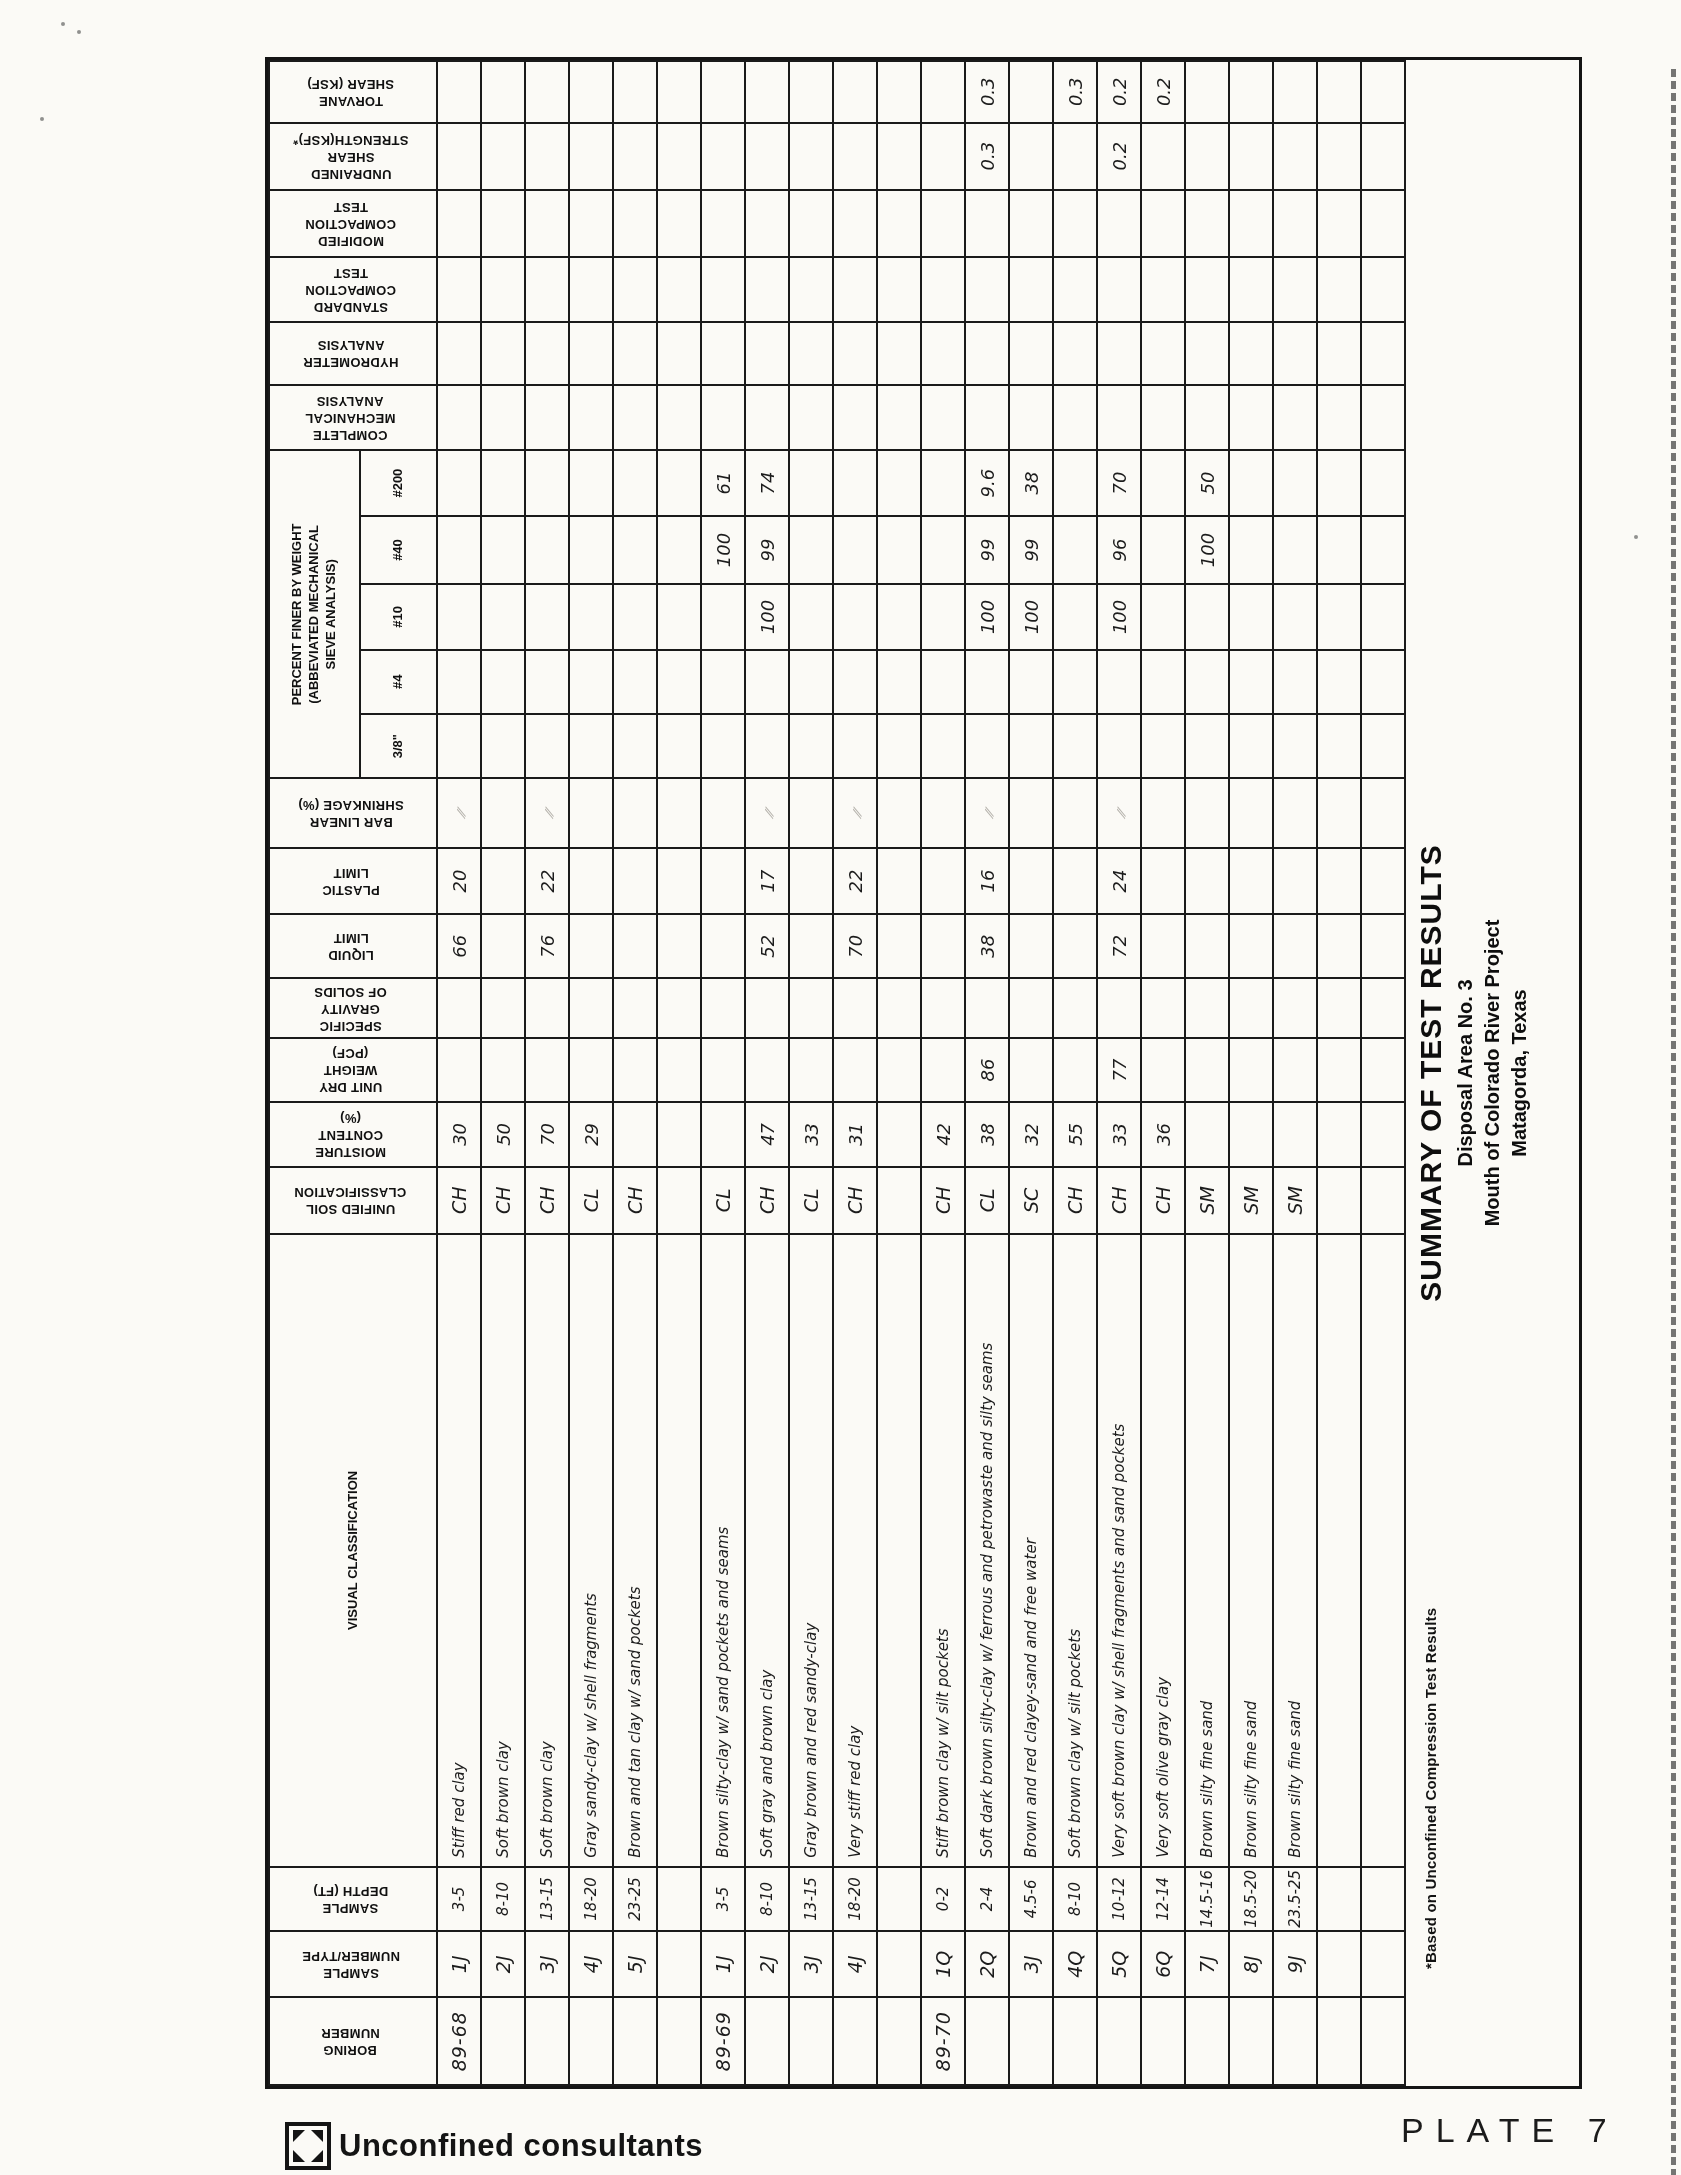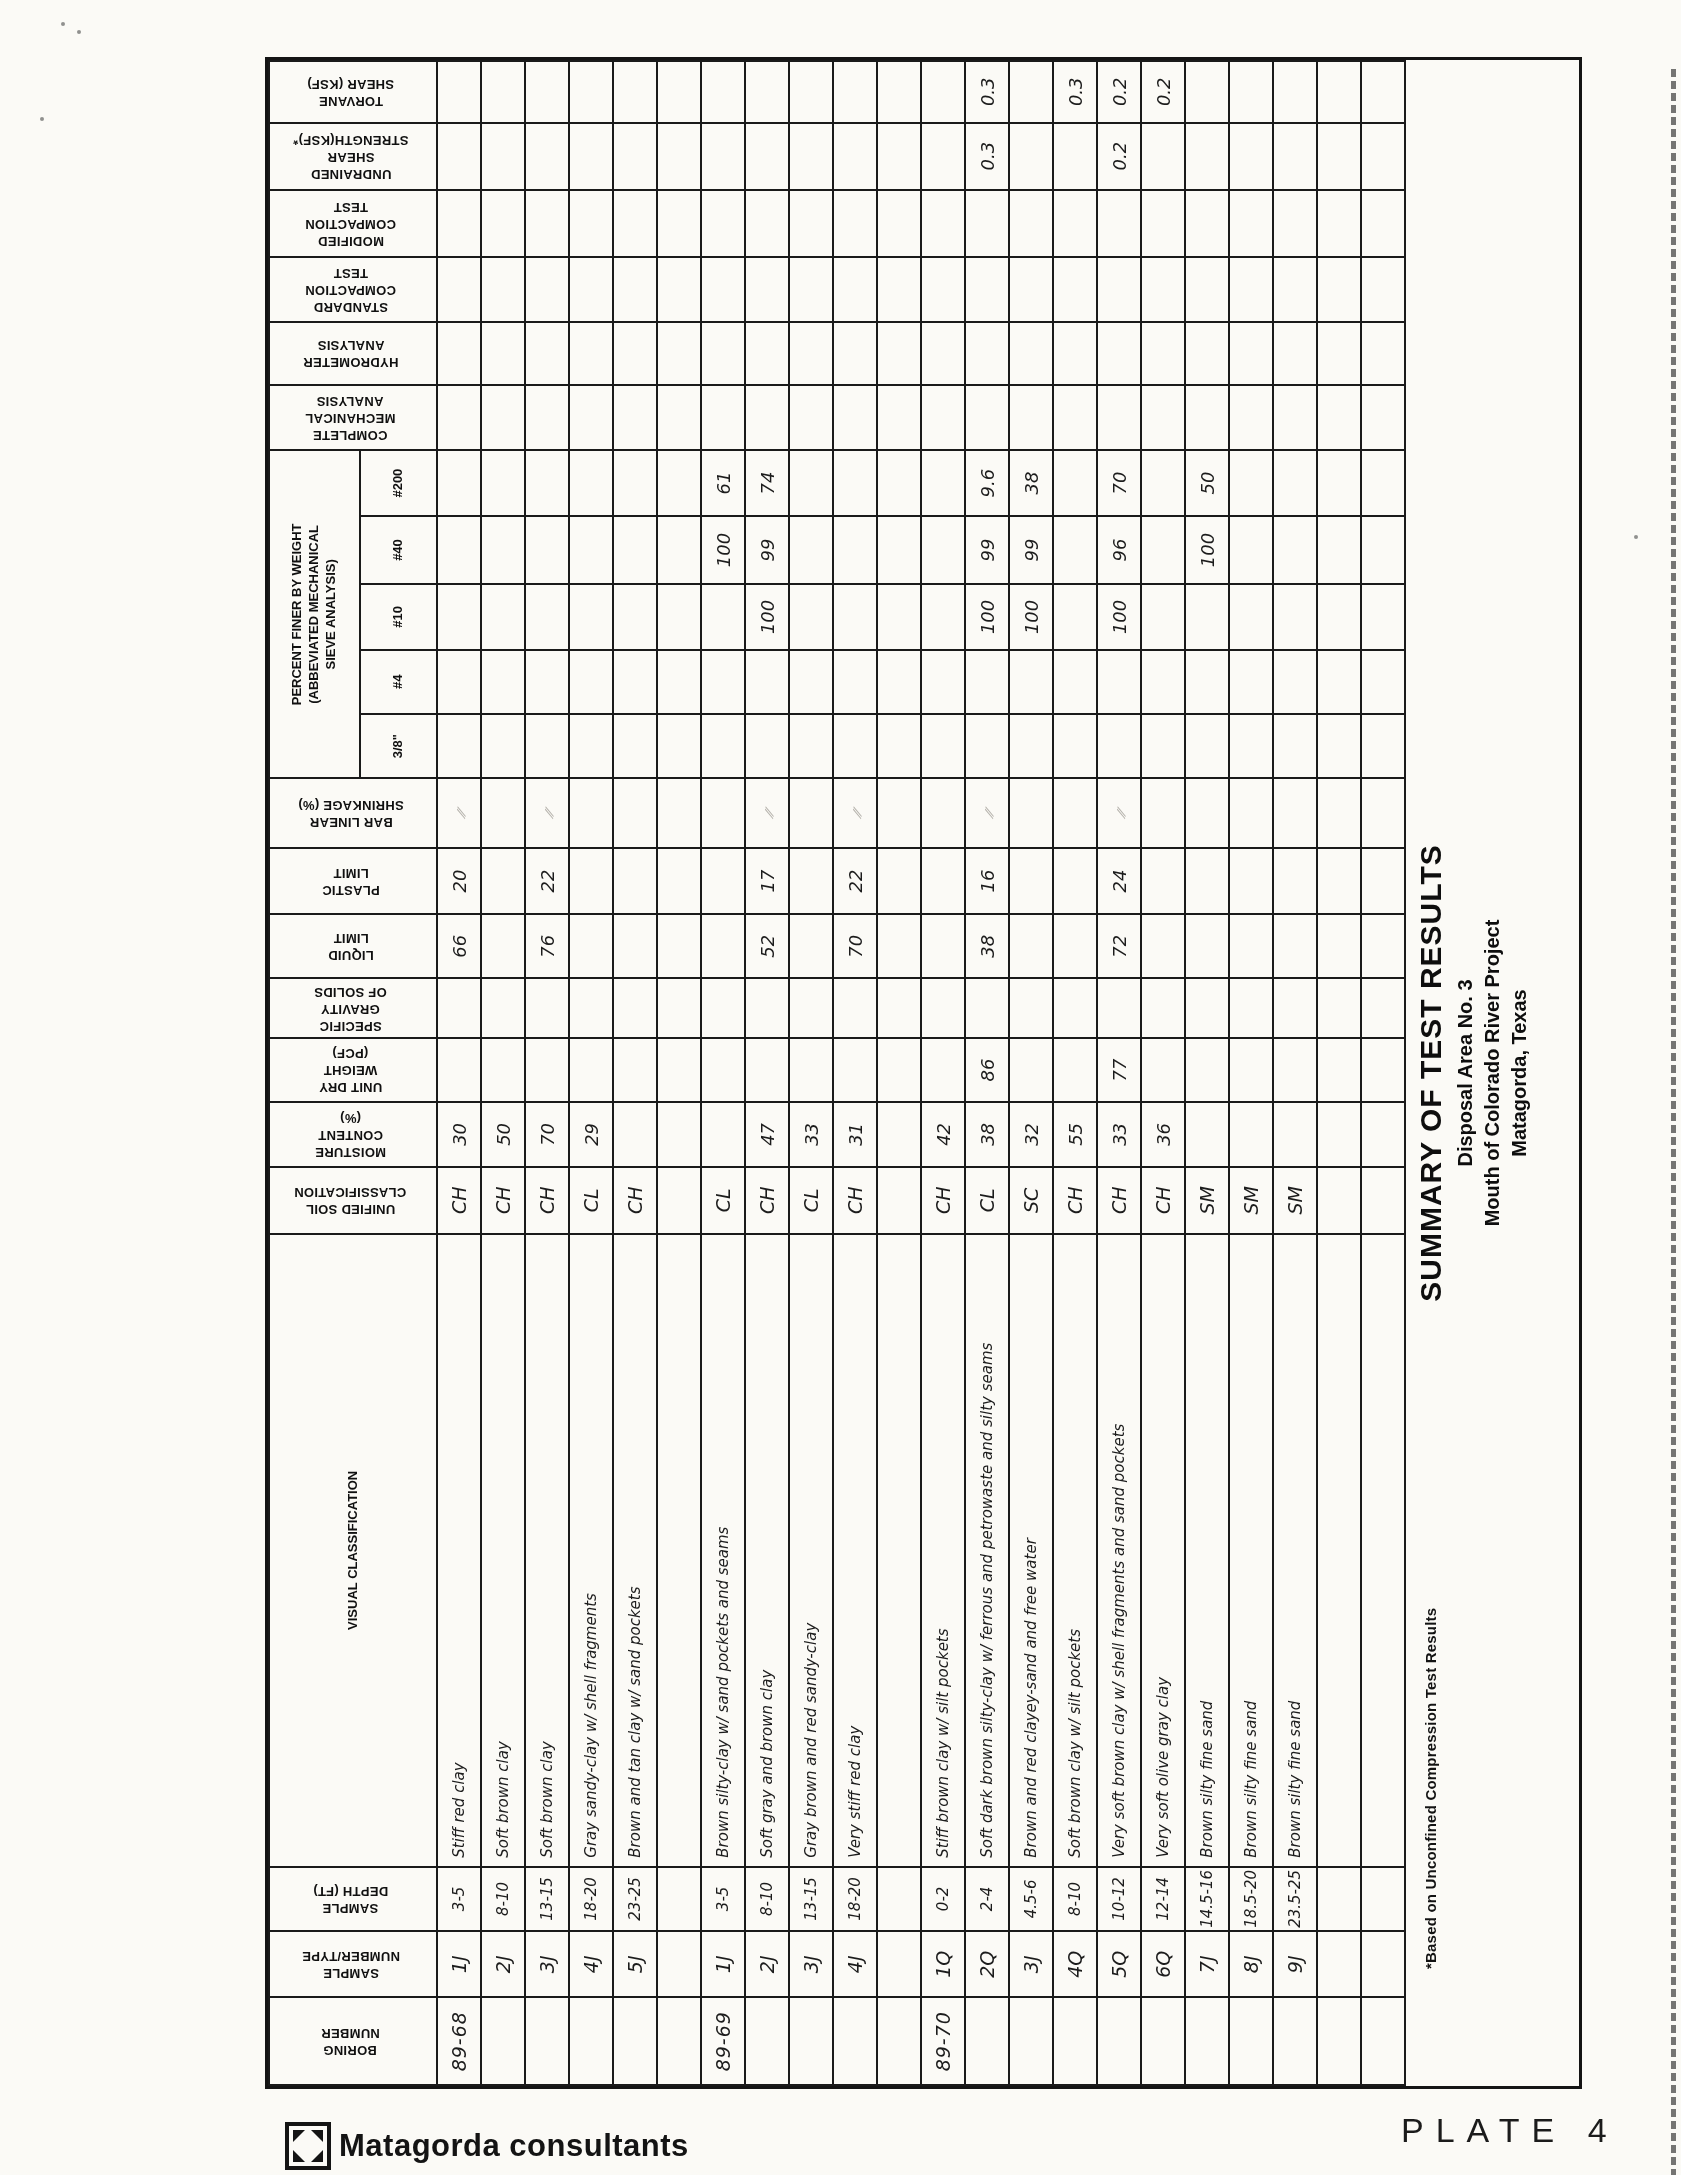--- a/index.html
+++ b/index.html
@@ -675,24 +675,24 @@
   </div>
 
   <div class="brandrow">
     <svg class="logo" viewBox="0 0 46 50">
       <rect x="2" y="3" width="42" height="44" fill="none" stroke="#141414" stroke-width="4"></rect>
       <polygon points="8,9 20,9 8,21" fill="#141414"></polygon>
       <polygon points="38,9 38,21 26,9" fill="#141414"></polygon>
       <polygon points="8,41 8,29 20,41" fill="#141414"></polygon>
       <polygon points="38,41 26,41 38,29" fill="#141414"></polygon>
     </svg>
-    <span class="brand-text">Matagorda consultants</span>
+    <span class="brand-text">Unconfined consultants</span>
   </div>
 
-  <div class="plate">PLATE 4</div>
+  <div class="plate">PLATE 7</div>
 
   <div class="scan-edge"></div>
   <div class="speck" style="left:61px;top:22px"></div>
   <div class="speck" style="left:77px;top:30px"></div>
   <div class="speck" style="left:40px;top:117px"></div>
   <div class="speck" style="left:1634px;top:535px"></div>
 </div>
 
 
 </body></html>

